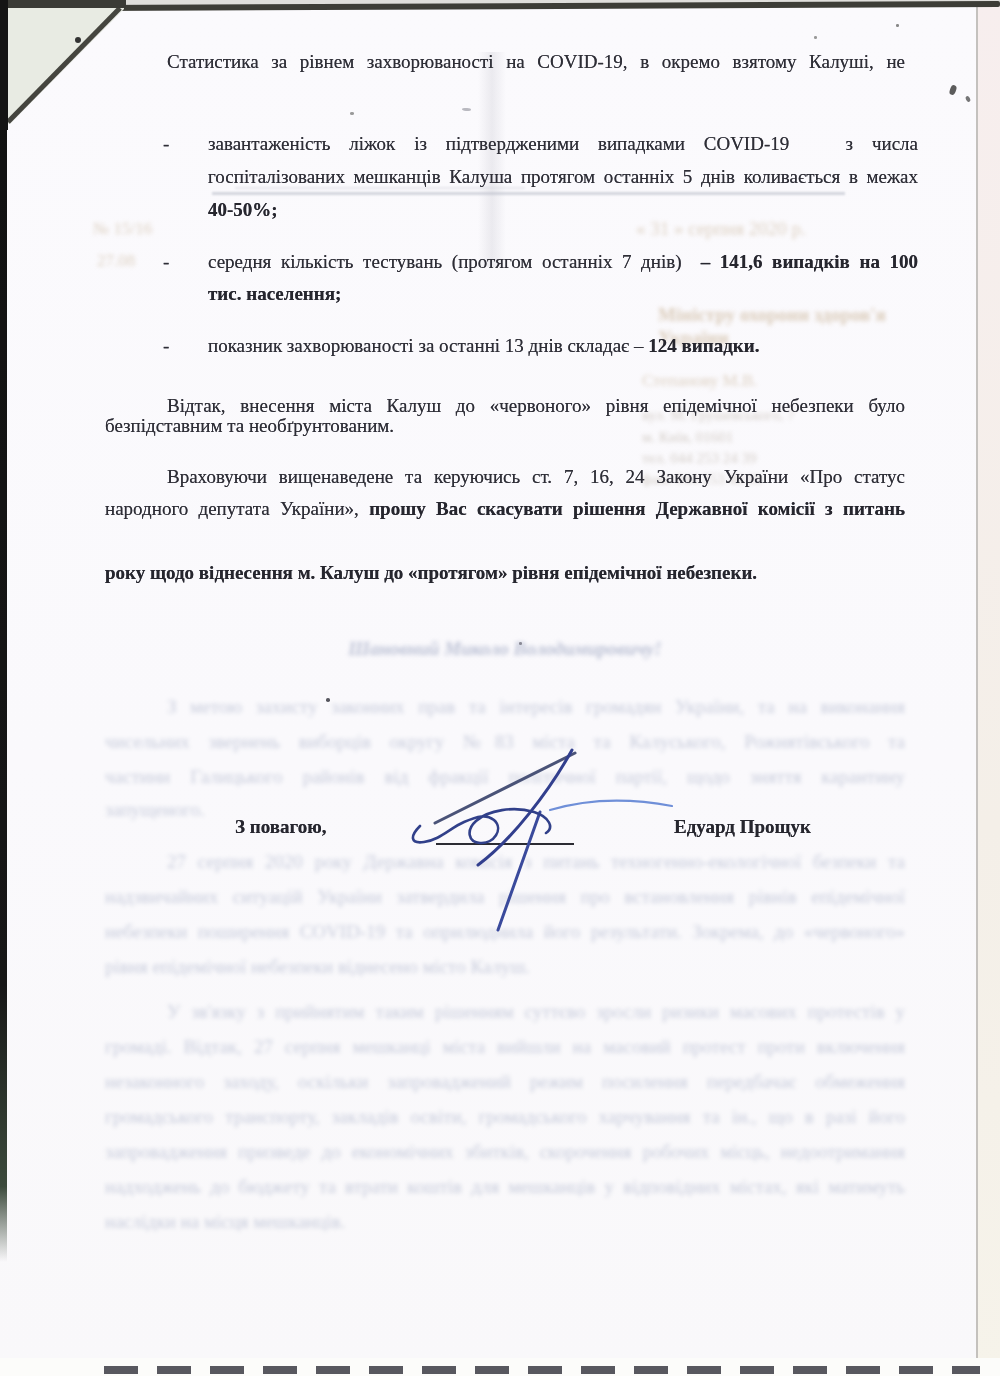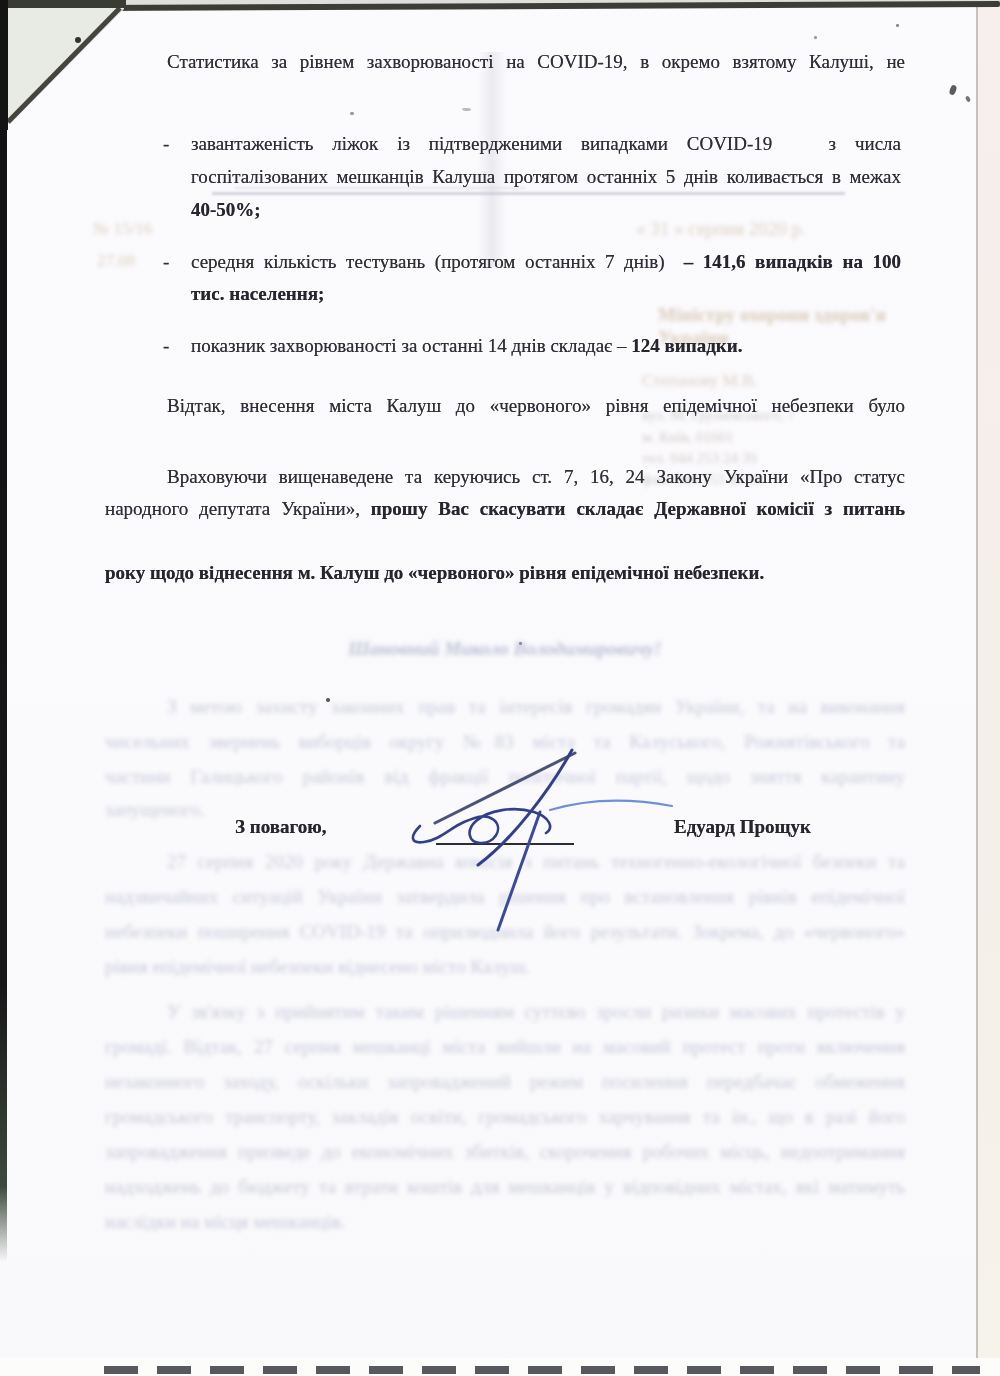--- a/index.html
+++ b/index.html
@@ -29,21 +29,21 @@
   .faint-rule2{position:absolute;left:235px;top:187px;width:290px;height:2px;background:#c3c6d0;
           opacity:.35;filter:blur(1px);z-index:1;}
   
   .ln{position:absolute;left:105px;width:800px;font-size:19px;line-height:26px;color:#2e2e36;
       z-index:2;text-shadow:0 0 .6px rgba(40,40,55,.75);}
   .ln b{font-weight:bold;color:#26262e;}
   .just{text-align:justify;text-align-last:justify;}
   .ind{text-indent:62px;}
   .tight{letter-spacing:-0.4px;}
   .dash{left:163px;width:30px;}
-  .bul{left:191px;width:710px;}
+  .bul{left:208px;width:710px;}
   .bold{font-weight:bold;color:#26262e;}
   .closing{width:auto;font-weight:bold;color:#26262e;}
   .sig-underline{position:absolute;left:436px;top:843px;width:138px;height:2px;background:#2c2c33;z-index:3;}
   .sig{position:absolute;left:380px;top:640px;z-index:3;}
   
   .bl{position:absolute;left:105px;width:800px;font-size:19px;line-height:26px;color:#8f9ab8;
       filter:blur(2px);opacity:.48;z-index:1;}
   .bl.just{text-align:justify;text-align-last:justify;}
   .bl.ctr{text-align:center;font-weight:bold;font-style:italic;color:#7d89ad;opacity:.5;}
   .bl.short{width:auto;}
@@ -99,30 +99,31 @@
   <div class="ln bul bold" style="top:197px;width:auto">40-50%;</div>
 
   <div class="ln dash" style="top:249px">-</div>
   <div class="ln bul just" style="top:249px">
     <span>середня кількість тестувань (протягом останніх 7 днів)&nbsp; </span><b>– 141,6 випадків на 100</b>
   </div>
   <div class="ln bul bold" style="top:281px;width:auto">тис. населення;</div>
 
   <div class="ln dash" style="top:333px">-</div>
   <div class="ln bul" style="top:333px;width:auto">
-    <span>показник захворюваності за останні 14 днів складає – </span><b>124 випадки.</b>
+    <span>показник захворюваності за останні 13 днів складає – </span><b>124 випадки.</b>
   </div>
 
   <div class="ln just ind" style="top:393px">Відтак, внесення міста Калуш до «червоного» рівня епідемічної небезпеки було</div>
+  <div class="ln" style="top:413px">безпідставним та необґрунтованим.</div>
 
   <div class="ln just ind" style="top:464px">Враховуючи вищенаведене та керуючись ст. 7, 16, 24 Закону України «Про статус</div>
   <div class="ln just" style="top:496px">
-    <span>народного депутата України», </span><b>прошу Вас скасувати складає Державної комісії з питань</b>
+    <span>народного депутата України», </span><b>прошу Вас скасувати рішення Державної комісії з питань</b>
   </div>
-  <div class="ln bold" style="top:560px;width:auto">року щодо віднесення м. Калуш до «червоного» рівня епідемічної небезпеки.</div>
+  <div class="ln bold" style="top:560px;width:auto">року щодо віднесення м. Калуш до «протягом» рівня епідемічної небезпеки.</div>
 
   <div class="ln closing" style="left:235px;top:814px">З повагою,</div>
   <div class="ln closing" style="left:674px;top:814px">Едуард Прощук</div>
   <div class="sig-underline"></div>
 
   <svg class="sig" width="320" height="300" viewBox="0 0 320 300">
     <path d="M195,113 L55,183" stroke="#4a5378" stroke-width="3" fill="none" stroke-linecap="round"></path>
     <path d="M192,110 C170,150 132,200 98,225" stroke="#323f8e" stroke-width="3" fill="none" stroke-linecap="round"></path>
     <path d="M160,172 L118,290" stroke="#3a4a9c" stroke-width="3" fill="none" stroke-linecap="round"></path>
     <path d="M40,186 C30,196 30,204 44,202 C60,200 70,188 84,182 C98,176 106,174 114,180 C124,189 114,204 100,203 C88,202 86,190 96,181 C108,170 134,166 154,172 C170,177 174,188 166,193" stroke="#31408a" stroke-width="2.6" fill="none" stroke-linecap="round"></path>

